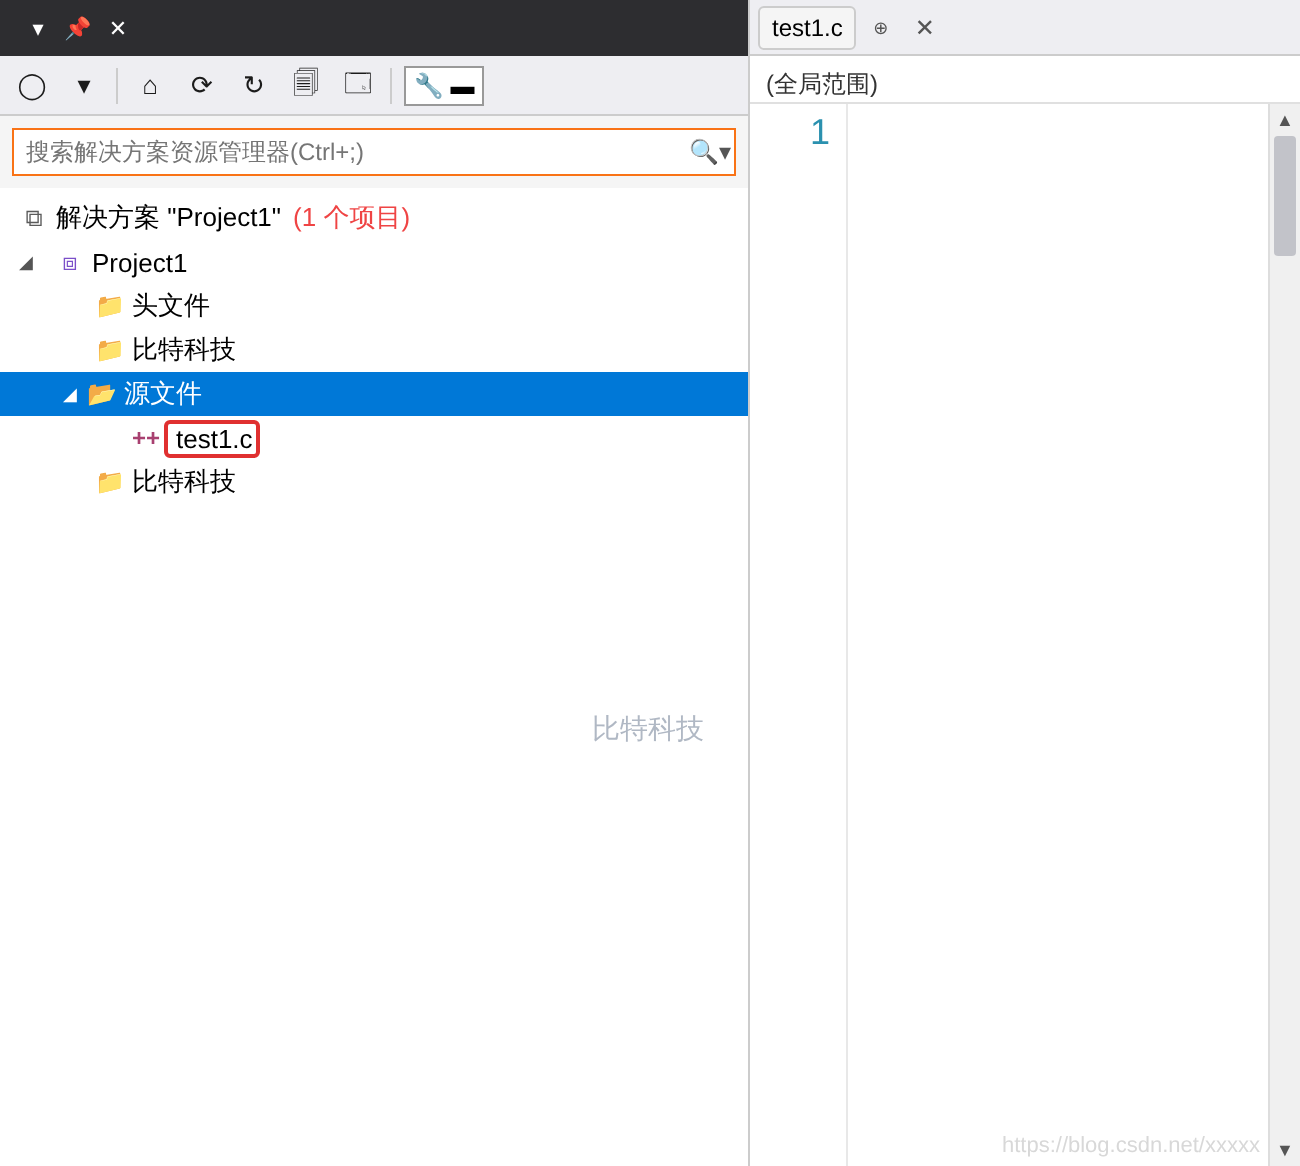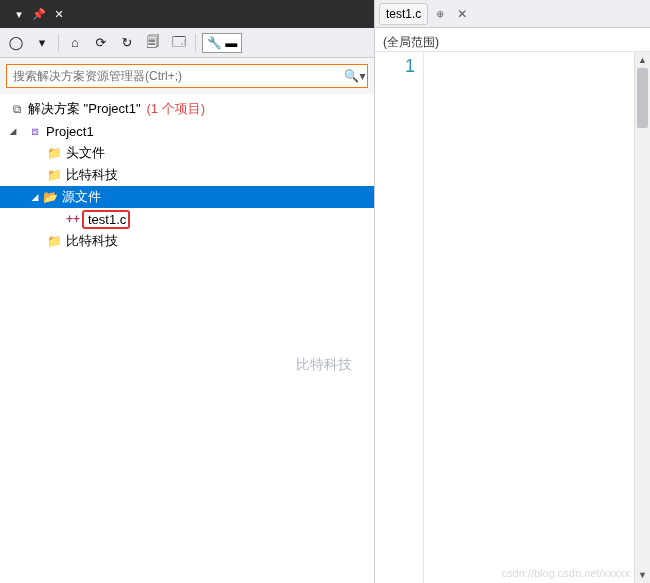--- a/index.html
+++ b/index.html
@@ -160,14 +160,14 @@
   </div>
 
   <div class="vscroll">
     <div class="vscroll-arrow">▲</div>
     <div class="vscroll-track">
       <div class="vscroll-thumb"></div>
     </div>
     <div class="vscroll-arrow bottom">▼</div>
   </div>
 
-  <div class="footer-wm">csdn://blog.csdn.net/xxxxx</div>
+  <div class="footer-wm">https://blog.csdn.net/xxxxx</div>
 </div>
 
 </body></html>

